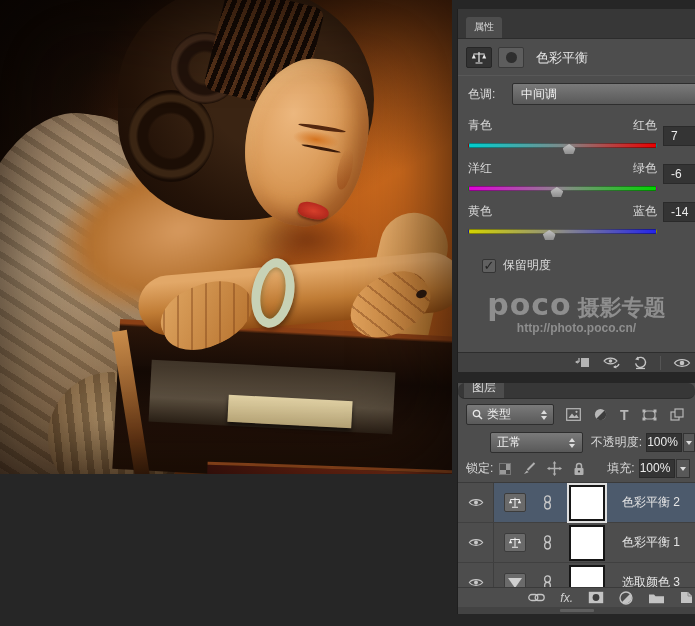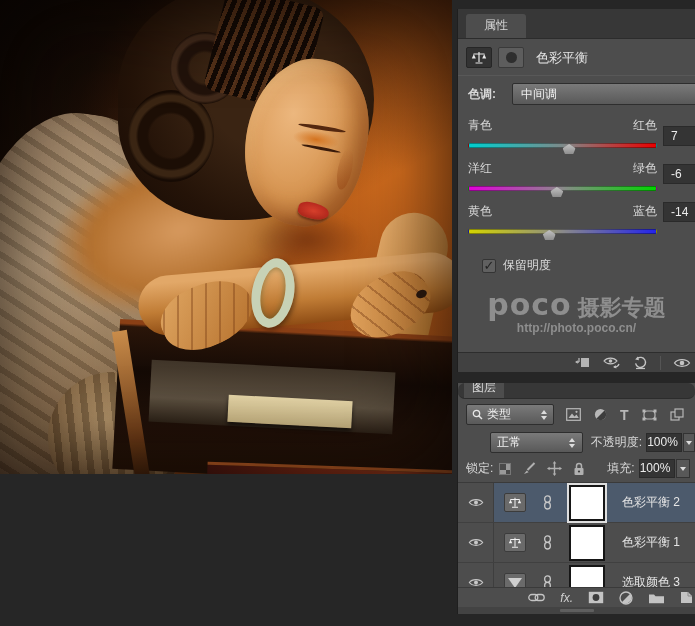--- a/index.html
+++ b/index.html
@@ -72,21 +72,21 @@
     background:linear-gradient(#e6d6a8,#c9b583); box-shadow:0 3px 4px rgba(0,0,0,.6); }
   .ph-band { left:206px; top:466px; width:250px; height:90px; transform:rotate(2deg);
     border-top:3px solid #b65a24;
     background:linear-gradient(100deg,#4a1610,#7c2a16 40%,#93381c 72%,#5d2010); }
   .ph-vignette { inset:0; box-shadow:inset 0 0 90px rgba(10,5,2,.8); }
 
   
   .panel { position:absolute; left:457px; width:238px; background:#4d4d4d; border-left:1px solid #1f1f1f; overflow:hidden; }
   .tabstrip { position:relative; background:#373737; border-bottom:1px solid #2c2c2c; }
   .tab { position:absolute; bottom:0; left:8px; background:#4d4d4d; color:#d8d8d8;
-         padding:3px 18px 4px; font-size:12px; border-radius:3px 3px 0 0; }
+         padding:3px 8px 4px; font-size:10px; border-radius:3px 3px 0 0; }
   .flatbtn { display:inline-flex; align-items:center; justify-content:center; }
   .select { background:linear-gradient(#7a7a7a,#595959); border:1px solid #2e2e2e; border-radius:2px;
             color:#f0f0f0; display:flex; align-items:center; }
   .darkfield { background:#343434; border:1px solid #2a2a2a; color:#ececec; }
   .updown { display:inline-block; width:7px; }
   .updown i { display:block; width:0; height:0; border-left:3.5px solid transparent; border-right:3.5px solid transparent; }
   .updown i.u { border-bottom:4px solid #ddd; margin-bottom:2px; }
   .updown i.d { border-top:4px solid #ddd; }
   .tri-down { display:inline-block; width:0; height:0; border-left:3.5px solid transparent;
               border-right:3.5px solid transparent; border-top:4px solid #ddd; }
@@ -94,21 +94,21 @@
   
   .props { top:9px; height:363px; }
   .props .tabstrip { height:30px; }
   .props-header { display:flex; align-items:center; gap:6px; padding:8px 8px 7px; }
   .btn-adjicon { width:26px; height:21px; background:#333; border:1px solid #262626; border-radius:2px; }
   .btn-maskicon { width:26px; height:21px; background:#5d5d5d; border:1px solid #3a3a3a; border-radius:2px; }
   .btn-maskicon .dot { width:11px; height:11px; border-radius:50%; background:#2e2e2e; }
   .props-title { font-size:13px; color:#e4e4e4; margin-left:6px; }
   .props-divider { height:1px; background:#3c3c3c; border-bottom:1px solid #585858; }
   .tone-row { display:flex; align-items:center; padding:7px 0 6px 10px; }
-  .tone-label { width:44px; color:#d8d8d8;font-weight:bold; }
+  .tone-label { width:44px; color:#d8d8d8; }
   .tone-select { flex:1; height:22px; padding:0 8px; margin-right:-2px; }
   .slider-group { padding:6px 38px 0 10px; position:relative; }
   .slider-labels { display:flex; justify-content:space-between; color:#d8d8d8; margin-bottom:6px; }
   .track-wrap { position:relative; height:14px; }
   .track { position:absolute; left:0; right:0; top:3px; height:5px; border-radius:2px;
            border:1px solid rgba(0,0,0,.35); }
   .track.cr { background:linear-gradient(to right,#00cfcf,#7e8a8a 50%,#ea0000); }
   .track.mg { background:linear-gradient(to right,#e000d8,#8a8a8a 50%,#00d400); }
   .track.yb { background:linear-gradient(to right,#d4d400,#8a8a8a 50%,#2424ea); }
   .thumb { position:absolute; top:4px; width:13px; height:10px; transform:translateX(-50%);

